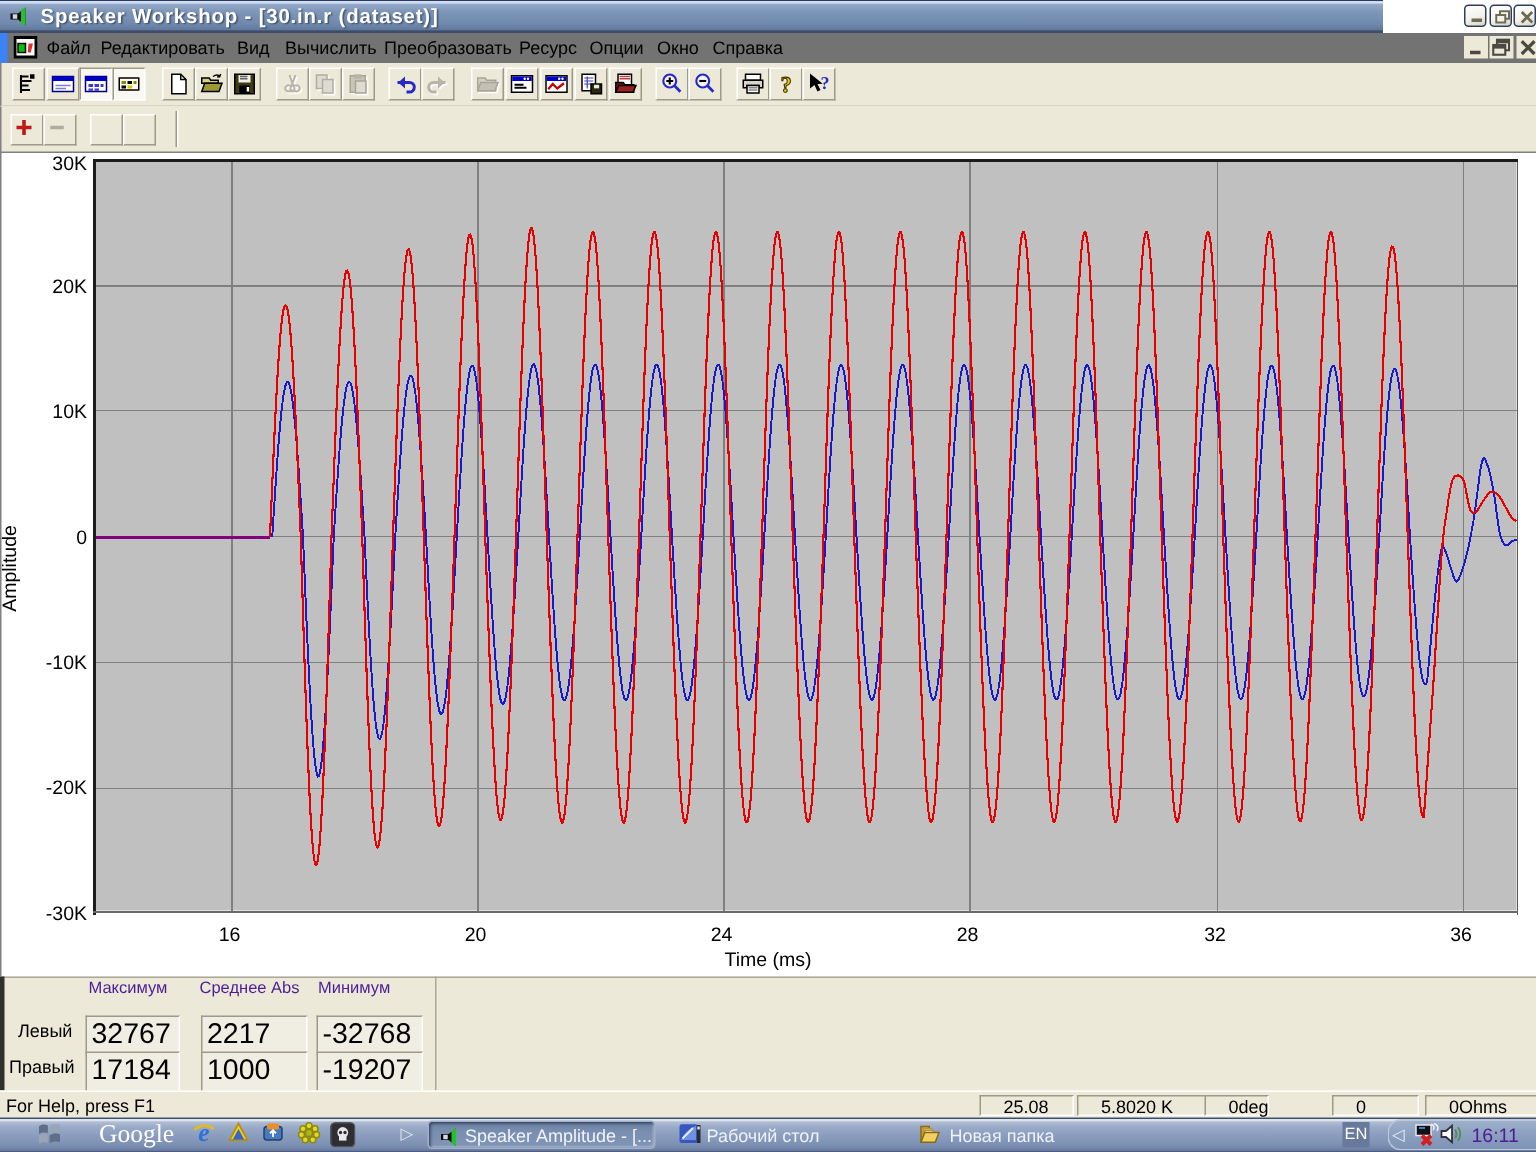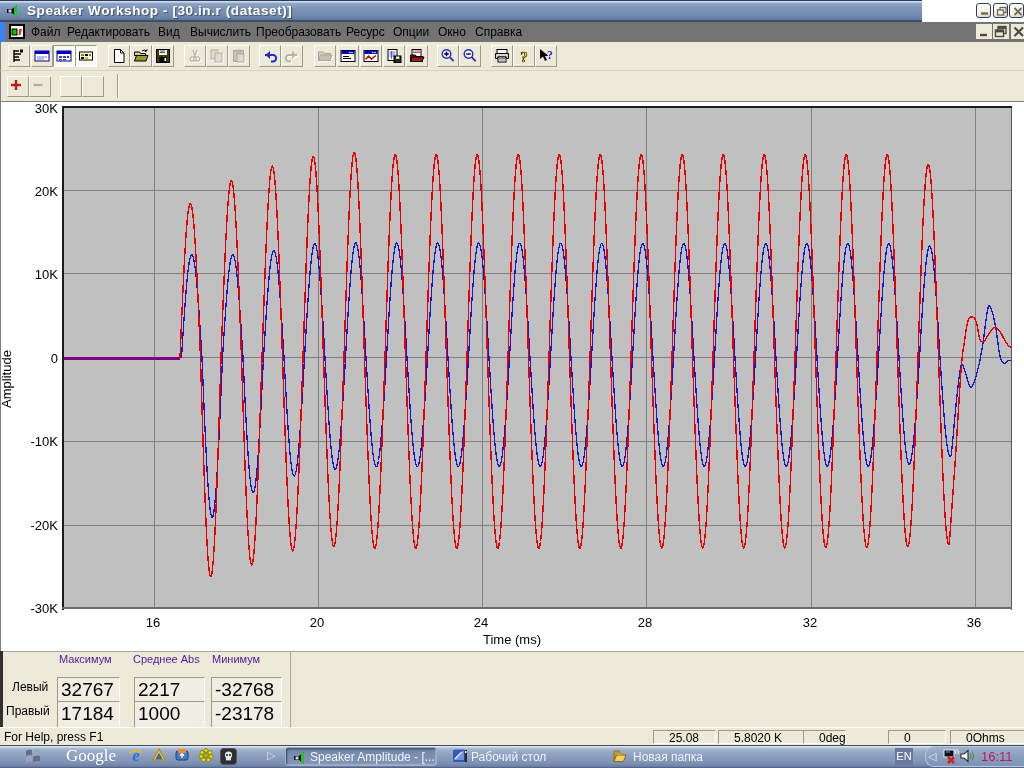--- a/index.html
+++ b/index.html
@@ -37,21 +37,21 @@
 .sfld{top:2px;height:14px;border:1px solid;border-color:#9d9a88 #fff #fff #9d9a88;background:#ece9d8;font-size:12px;padding:0 0 0 15px}
 
 #taskbar{left:0;top:745px;width:1024px;height:23px;
  background:linear-gradient(180deg,#3c4d68 0,#3c4d68 1px,#dde4f0 1px,#dde4f0 2px,#b0bdd4 3px,#97a9c5 30%,#8a9cbd 55%,#7c90b2 80%,#6e83a7 92%,#66779b 96%,#3e4e72 100%)}
 .tbtxt{font-size:12px;color:#edf2f9}
 #activetask{left:285px;top:747px;width:152px;height:19px;border-radius:3px;background:linear-gradient(180deg,#6d82a4,#7a8eb0 40%,#8195b6);border:1px solid #9fb0c8;
  box-shadow:inset 1px 1px 2px rgba(30,45,70,.75), inset -1px -1px 1px rgba(200,212,230,.5)}
 #tray{left:925px;top:746px;width:99px;height:21px;border:1px solid #bcc8dc;border-right:none;border-radius:9px 0 0 9px;
  background:linear-gradient(180deg,#9fb0ca,#8ba0bf 50%,#7e93b5)}
 #enbox{left:895px;top:748px;width:18px;height:17px;background:#68799b;color:#fff;font-size:11px;text-align:center;padding-top:2px}
-.clock{left:981px;top:749px;font-size:13px;color:#be185d}
+.clock{left:981px;top:749px;font-size:13px;color:#4c1d95}
 </style></head><body>
 <div id="page">
     <div id="title" class="abs">
       <div class="abs" style="left:5px;top:3px"><svg width="16" height="16" viewBox="0 0 16 16" style="">
           <path d="M2 6 L7 6 L12 2 L12 14 L7 10 L2 10 Z" fill="#0a0a0a"></path>
           <path d="M9 3.5 L12 2 L12 14 L9 12.5 Z" fill="#22c32a"></path>
           <path d="M3.5 6.5 L6.5 6.5 L6.5 9.5 L3.5 9.5 Z" fill="#cfd8e8"></path>
         </svg></div>
       <div class="abs txt">Speaker Workshop - [30.in.r (dataset)]</div>
       <div class="abs wbtn" style="left:976px">
@@ -317,21 +317,21 @@
       <div class="abs hdr" style="left:59px">Максимум</div>
       <div class="abs hdr" style="left:133px">Среднее Abs</div>
       <div class="abs hdr" style="left:212px">Минимум</div>
       <div class="abs rowlab" style="left:12px;top:28px">Левый</div>
       <div class="abs rowlab" style="left:6px;top:52px">Правый</div>
       <div class="abs fld" style="left:57px;top:25px;width:63px">32767</div>
       <div class="abs fld" style="left:134px;top:25px;width:71px">2217</div>
       <div class="abs fld" style="left:211px;top:25px;width:71px">-32768</div>
       <div class="abs fld" style="left:57px;top:49px;width:63px">17184</div>
       <div class="abs fld" style="left:134px;top:49px;width:71px">1000</div>
-      <div class="abs fld" style="left:211px;top:49px;width:71px">-23178</div>
+      <div class="abs fld" style="left:211px;top:49px;width:71px">-19207</div>
     </div>
     <div id="pdiv" class="abs"></div>
     <div id="pleft" class="abs"></div>
     <div id="status" class="abs">
       <div class="abs" style="left:4px;top:2px">For Help, press F1</div>
       <div class="abs sfld" style="left:653px;width:63px">25.08&nbsp; ms</div>
       <div class="abs sfld" style="left:718px;width:93px">5.8020 K</div>
       <div class="abs sfld" style="left:803px;width:43px">0deg</div>
       <div class="abs sfld" style="left:888px;width:58px">0</div>
       <div class="abs sfld" style="left:950px;width:84px">0Ohms</div>

